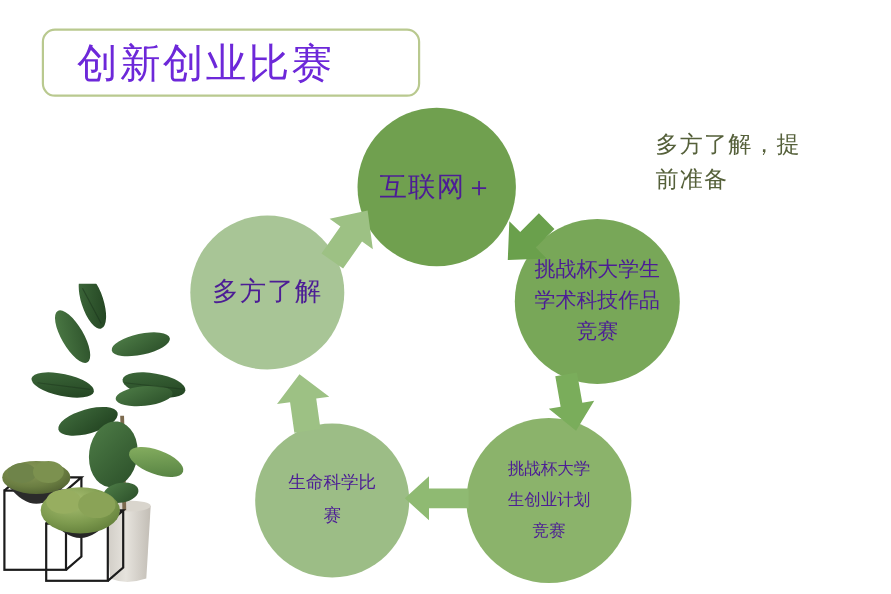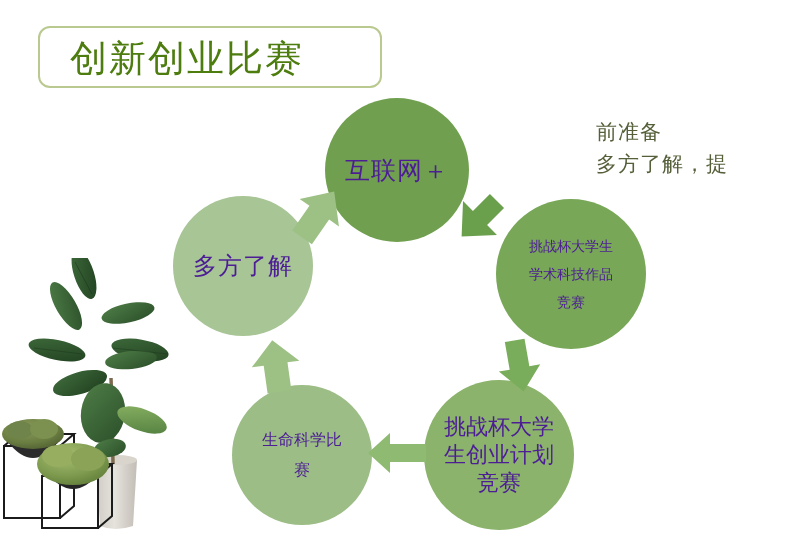--- a/index.html
+++ b/index.html
@@ -73,32 +73,32 @@
   #circle-internet-plus {
     left: 325px; top: 98px;
     width: 144px; height: 144px;
     background: #70a04f;
     font-size: 25px;
     line-height: 30px;
     letter-spacing: 1px;
     z-index: 6;
   }
   #circle-challenge-cup-academic {
-    left: 496px; top: 199px;
+    left: 468px; top: 199px;
     width: 150px; height: 150px;
     background: #78a758;
-    font-size: 14px;
+    font-size: 19px;
     line-height: 28px;
     z-index: 5;
   }
   #circle-challenge-cup-startup {
     left: 424px; top: 380px;
     width: 150px; height: 150px;
     background: #8bb36b;
-    font-size: 22px;
+    font-size: 15px;
     line-height: 28px;
     z-index: 5;
   }
   #circle-life-science {
     left: 232px; top: 385px;
     width: 140px; height: 140px;
     background: #9cbd86;
     font-size: 16px;
     line-height: 30px;
     z-index: 5;
@@ -203,25 +203,25 @@
     <ellipse cx="33" cy="176" rx="31" ry="15" fill="url(#mossGrad2)"></ellipse>
     <ellipse cx="20" cy="172" rx="13" ry="9" fill="#6f844a"></ellipse>
     <ellipse cx="44" cy="171" rx="14" ry="10" fill="#7c914f"></ellipse>
     <ellipse cx="73" cy="206" rx="36" ry="21" fill="url(#mossGrad)"></ellipse>
     <ellipse cx="58" cy="198" rx="16" ry="11" fill="#97ae60"></ellipse>
     <ellipse cx="88" cy="201" rx="17" ry="12" fill="#8aa357"></ellipse>
   </svg>
 </div>
 
 <div id="title-box" style="border-color: rgb(185, 201, 143);"></div>
-<div id="title-text" style="color: #4d7c0f; font-family: Liberation Serif, serif;">创新创业比赛</div>
+<div id="title-text" style="color: #6d28d9; font-family: Liberation Serif, serif;">创新创业比赛</div>
 
 <div id="side-note" style="color: rgb(85, 96, 58);">
+  <span>多方了解，提</span>
   <span>前准备</span>
-  <span>多方了解，提</span>
 </div>
 
 <div class="arrow" id="arrow-to-academic" style="left:444px; top:182px;">
   <svg width="72" height="72" viewBox="0 0 72 72">
     <g transform="rotate(45 36 36)">
       <polygon points="36,62 12,36 26,36 26,12 46,12 46,36 60,36" fill="#6aa04c"></polygon>
     </g>
   </svg>
 </div>
 

